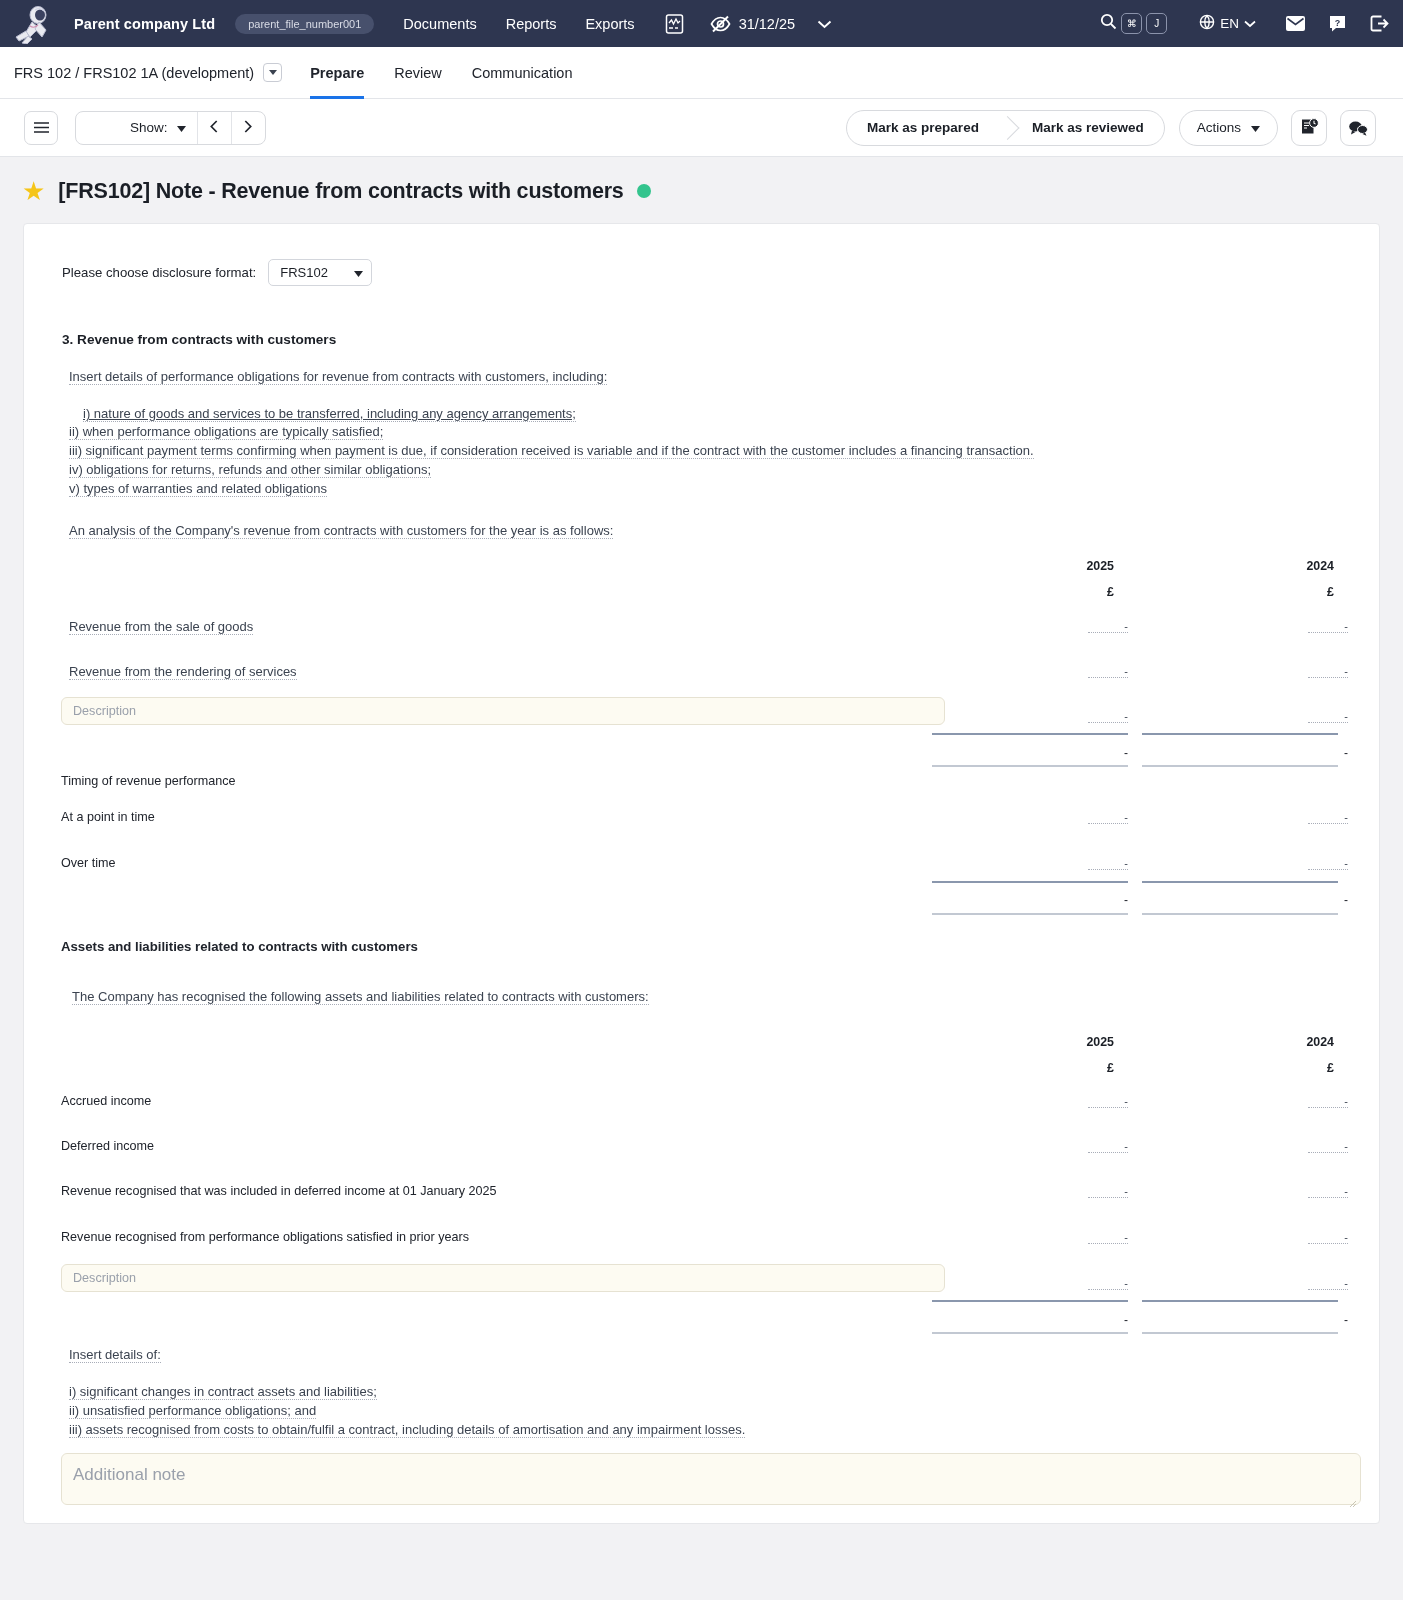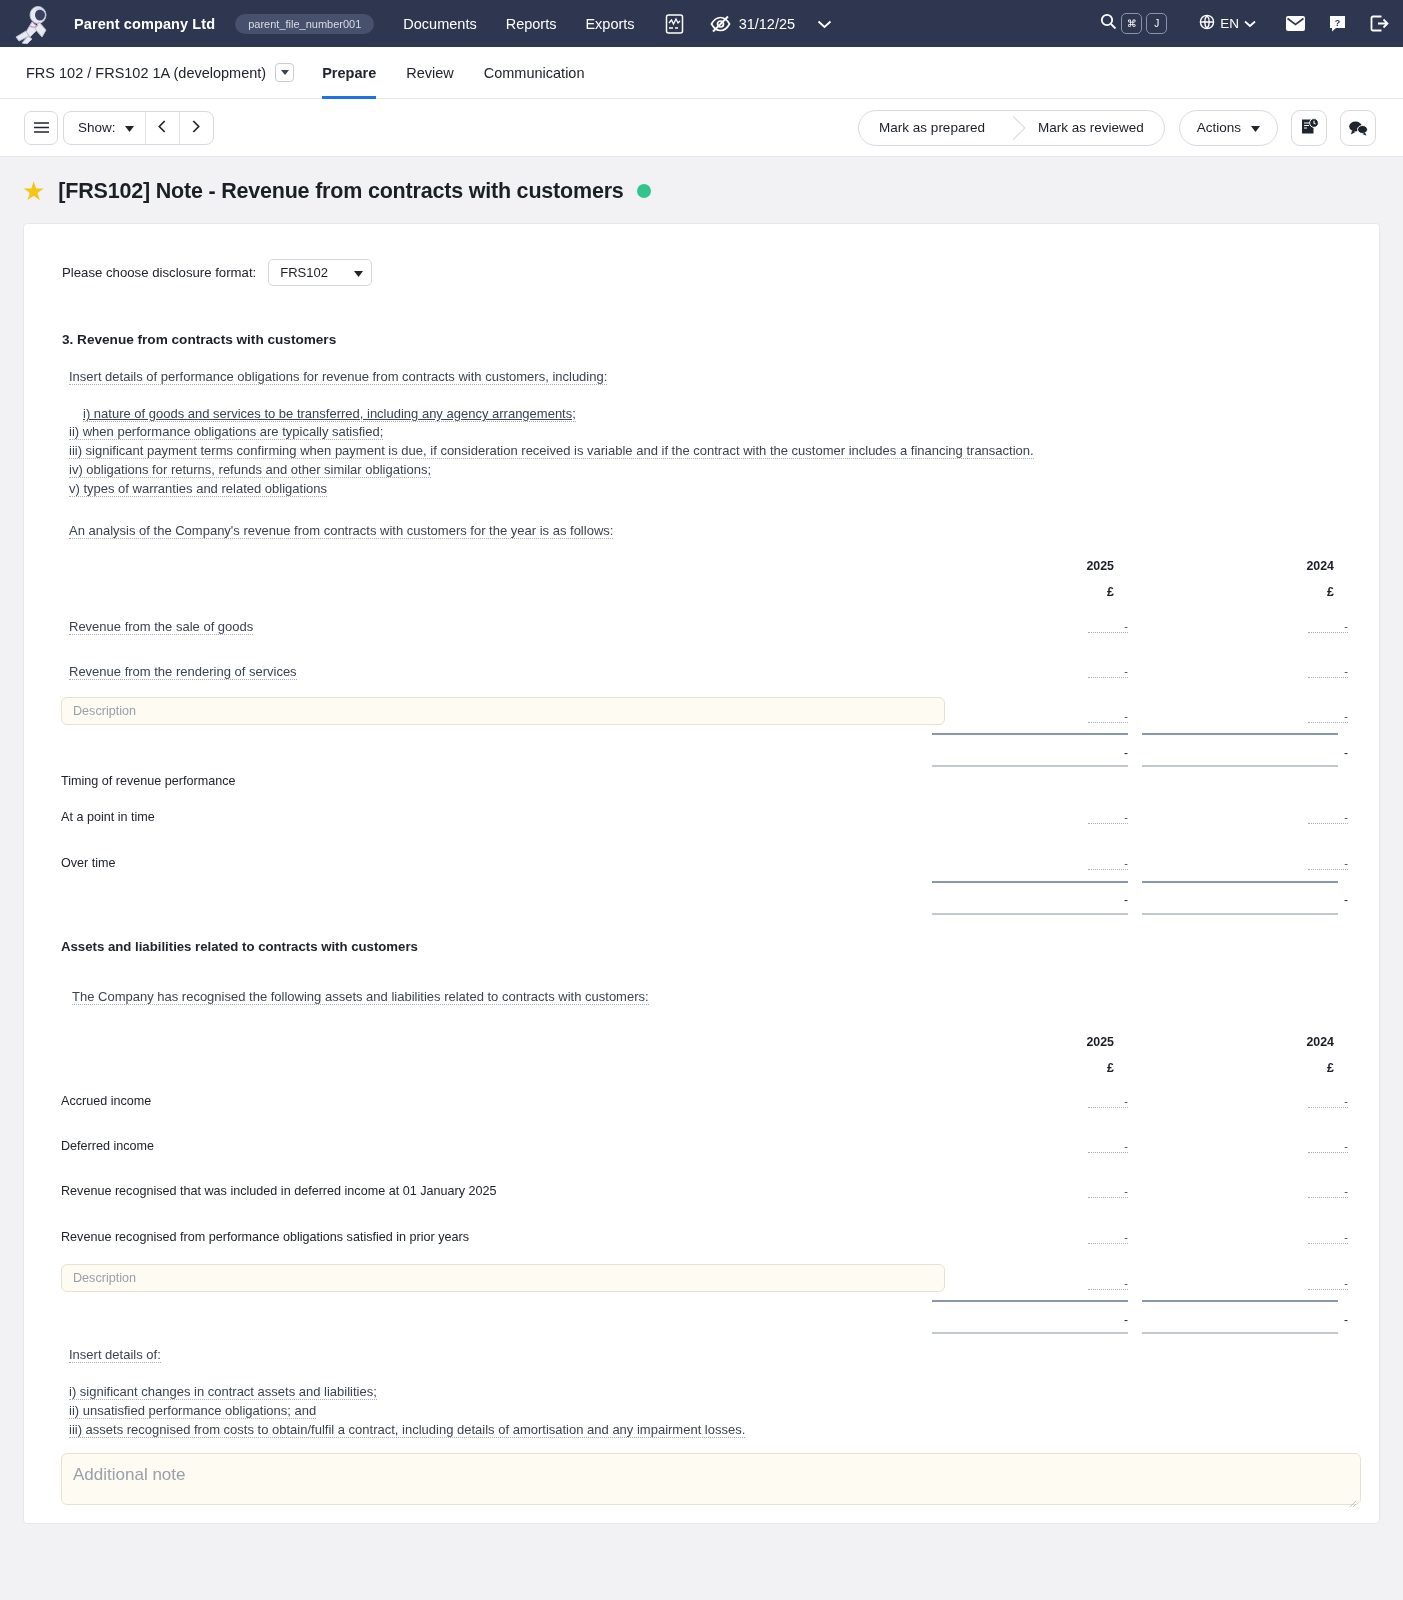--- a/index.html
+++ b/index.html
@@ -33,47 +33,47 @@
     width:21px;height:21px; display:flex;align-items:center;justify-content:center;
     margin-left:4px;
   }
   .searchgrp{ display:flex; align-items:center; }
   .lang{ display:flex;align-items:center;gap:5px;font-size:13.5px;margin-left:32px;}
   .iconbtn{ margin-left:30px; display:flex;align-items:center;}
 
   
   .crumbbar{
     height:52px; background:#fff; display:flex; align-items:center;
-    padding-left:26px; border-bottom:1px solid #e3e5e9;
+    padding-left:14px; border-bottom:1px solid #e3e5e9;
   }
   .crumbtext{ font-size:14.5px; color:#20242c; white-space:nowrap;}
   .crumbcaret{
     width:19px;height:19px;border:1px solid #c9ccd4;border-radius:4px;
     display:inline-flex;align-items:center;justify-content:center;margin-left:9px;
   }
   .tabs{ display:flex; align-items:center; height:52px; margin-left:28px;}
   .tab{ font-size:14.5px; color:#20242c; padding:0 0 0 0; margin-right:30px; height:52px; display:flex;align-items:center;}
   .tab.active{ font-weight:700; box-shadow: inset 0 -3px 0 #1a73e8; }
 
   
   .actionbar{
     height:58px; background:#fff; display:flex; align-items:center;
     padding:0 27px 0 24px; border-bottom:1px solid #e3e5e9;
   }
   .sqbtn{
     width:34px;height:34px;border:1px solid #d8dade;border-radius:7px;background:#fff;
     display:flex;align-items:center;justify-content:center;
   }
-  .showgrp{ display:flex; align-items:center; margin-left:5px; border:1px solid #d8dade; border-radius:8px; height:34px; overflow:hidden; background:#fff;}
+  .showgrp{ display:flex; align-items:center; margin-left:17px; border:1px solid #d8dade; border-radius:8px; height:34px; overflow:hidden; background:#fff;padding-left:40px;}
   .showgrp > div{ display:flex;align-items:center;justify-content:center;height:100%;}
   .showsel{ padding:0 11px 0 14px; gap:9px; font-size:13.5px; }
   .arrbtn{ width:34px; border-left:1px solid #e2e4e8; }
   .abright{ margin-left:auto; display:flex; align-items:center; }
   .markgrp{ display:flex; height:36px; border:1px solid #d8dade; border-radius:18px; background:#fff; align-items:center; position:relative; overflow:hidden;}
-  .markbtn{ font-size:13.5px; display:flex;align-items:center; height:100%; padding:0 20px; white-space:nowrap;}
+  .markbtn{ font-size:13.5px; display:flex;align-items:center; height:100%; padding:0 20px; white-space:nowrap;font-weight:bold;}
   .markdiv{ width:13px; height:100%; position:relative; }
   .markdiv:before{
     content:""; position:absolute; left:0; top:50%; width:16px;height:16px;
     border-top:1px solid #d8dade; border-right:1px solid #d8dade;
     transform: translateY(-50%) rotate(45deg);
   }
   .actbtn{
     margin-left:14px; height:36px; border:1px solid #d8dade; border-radius:18px; background:#fff;
     display:flex;align-items:center;gap:10px; padding:0 17px; font-size:13.5px;
   }

